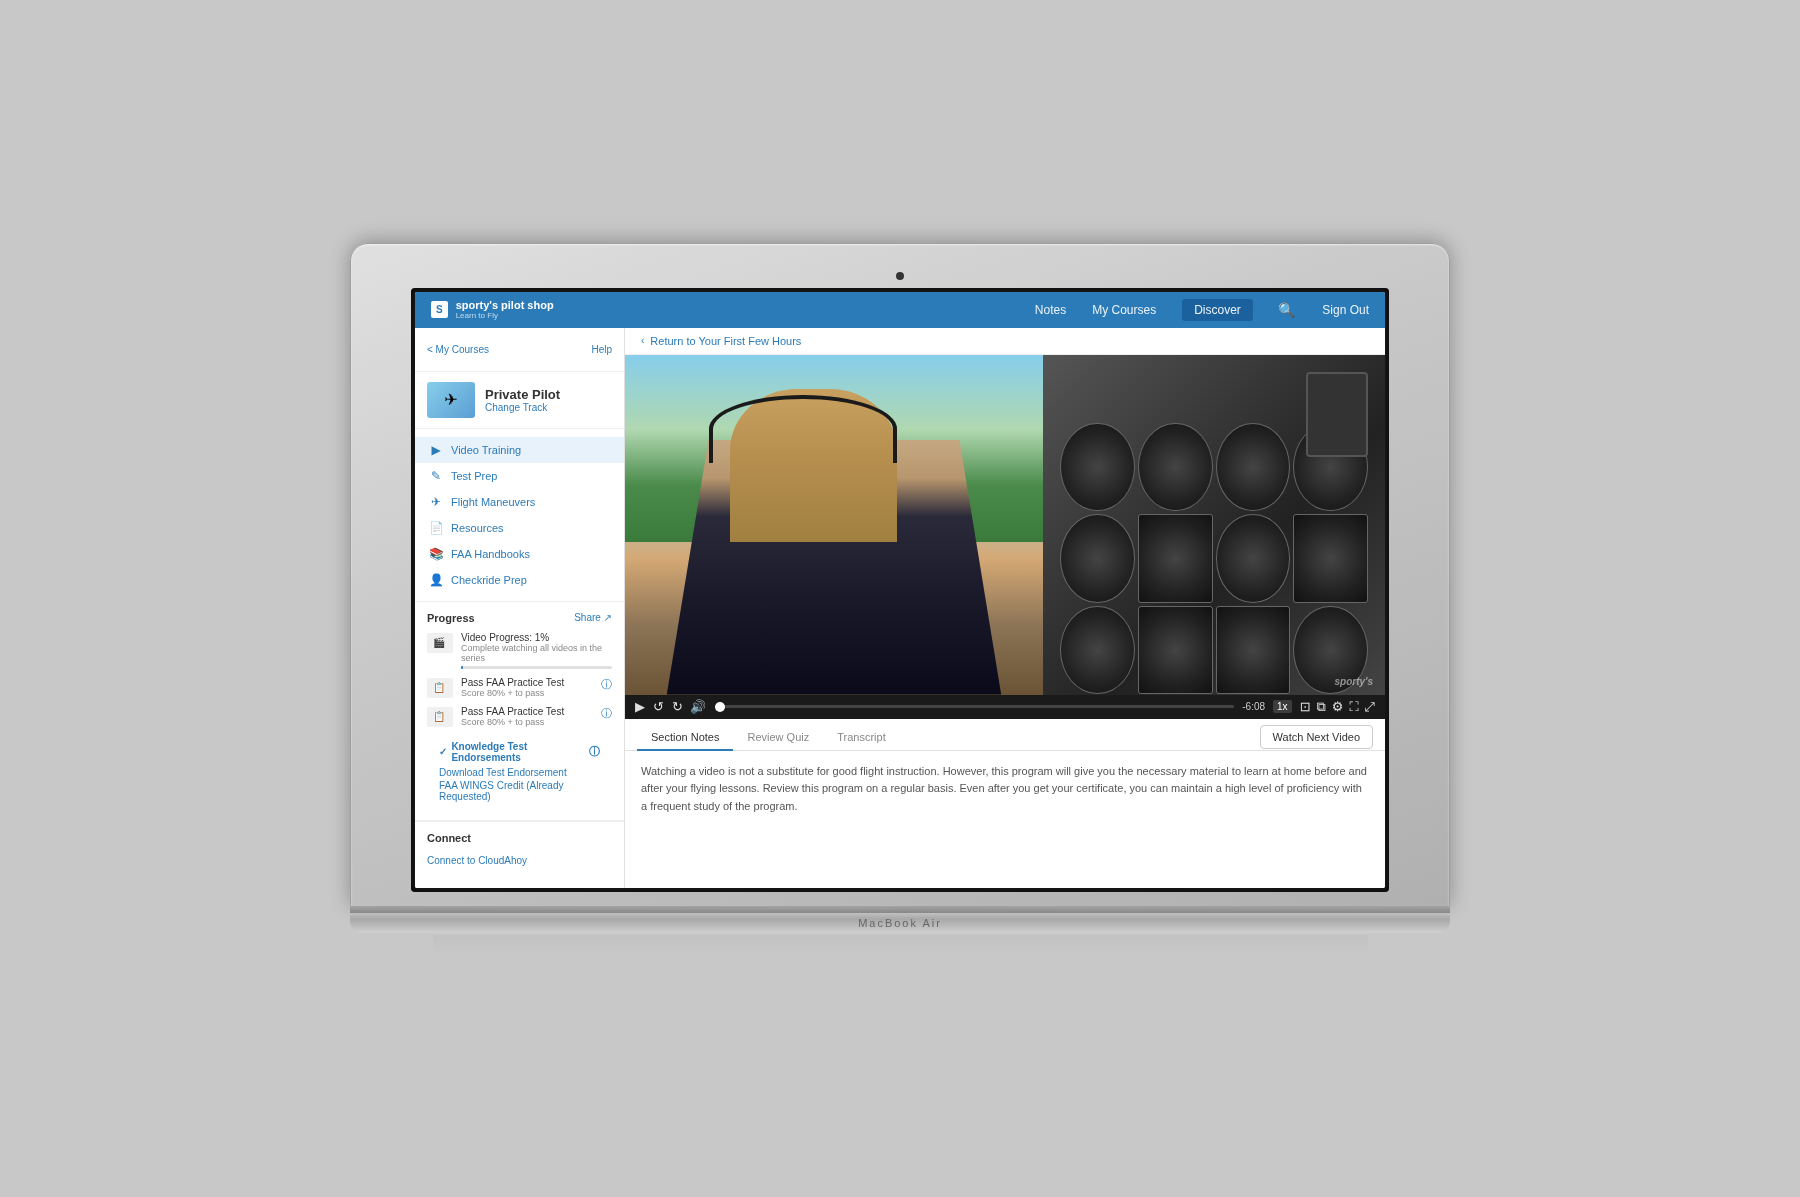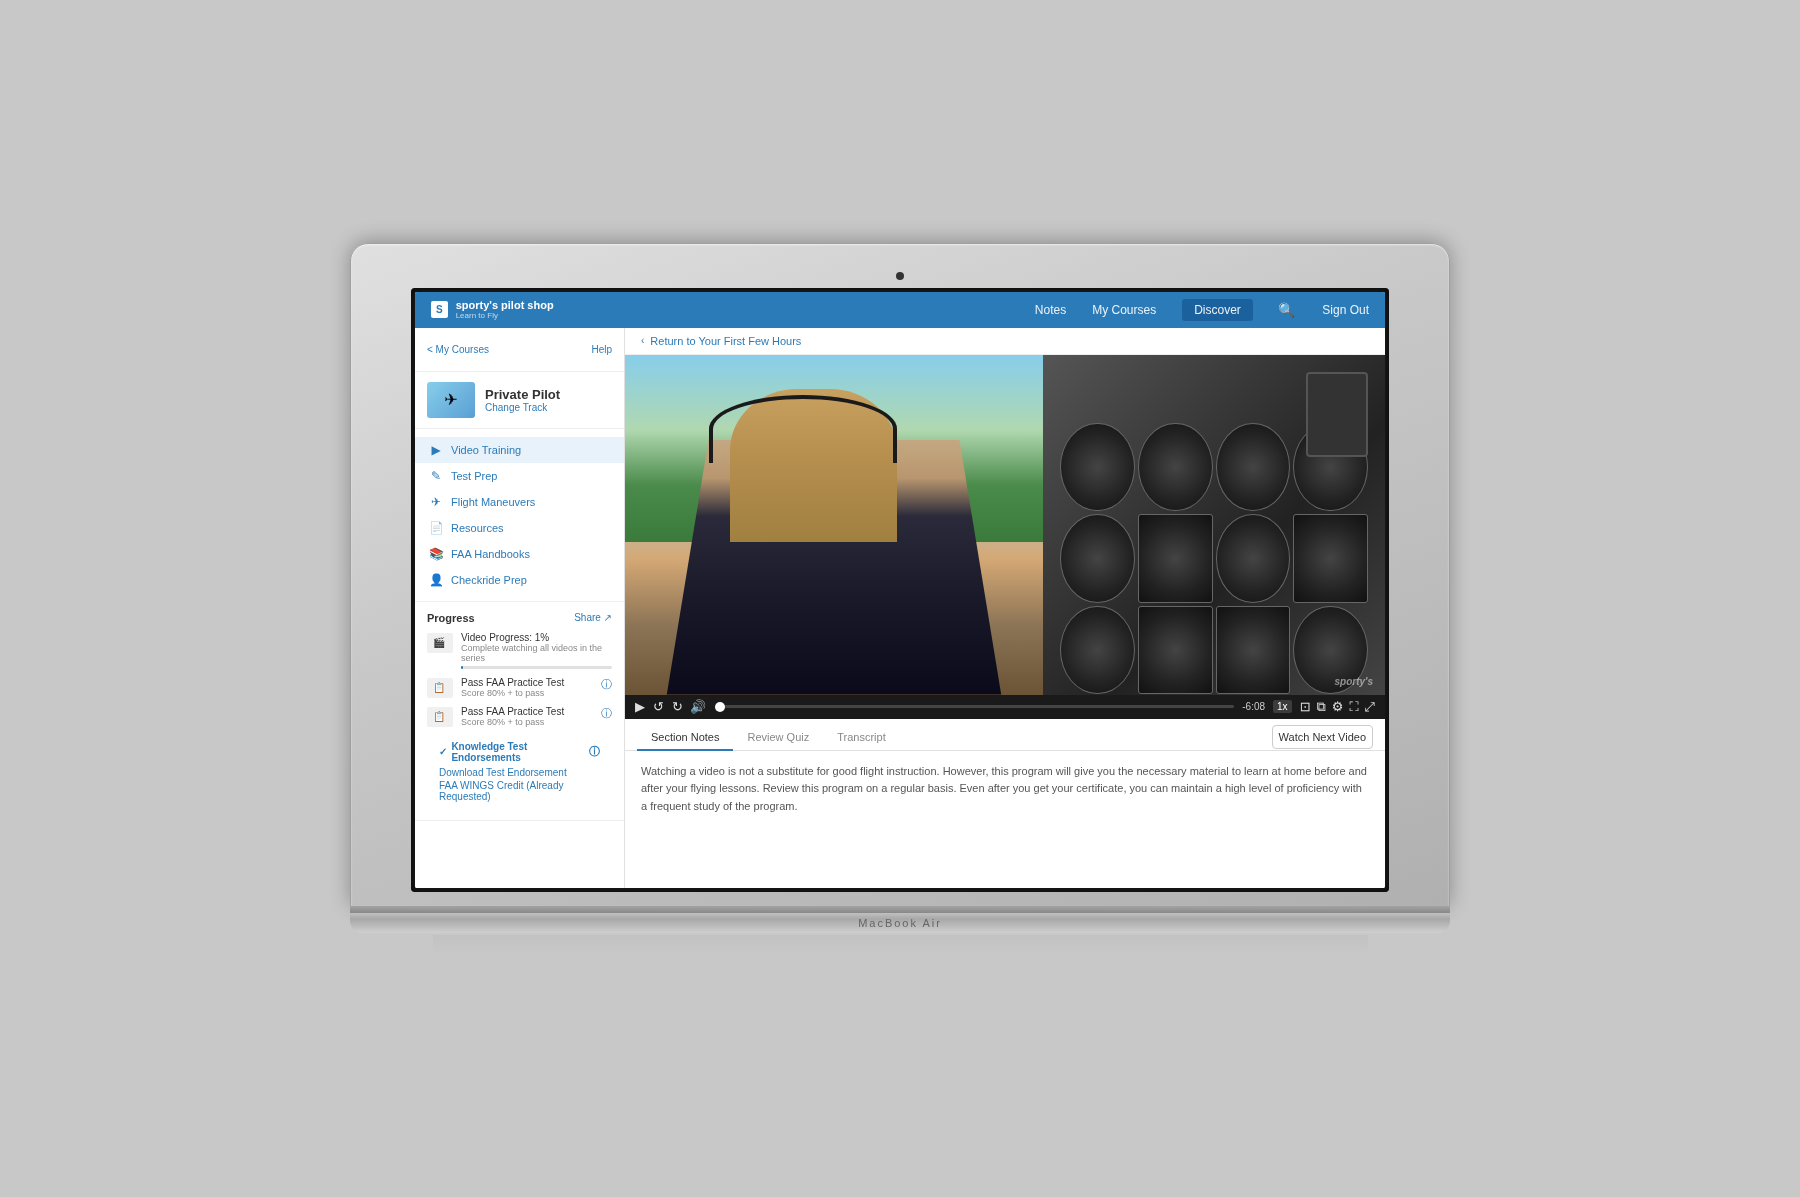--- a/index.html
+++ b/index.html
@@ -541,21 +541,21 @@
     .tab.active {
       color: #333;
       border-bottom-color: #2b7bb9;
       font-weight: 500;
     }
 
     .watch-next-btn {
       background: white;
       border: 1px solid #ccc;
       border-radius: 4px;
-      padding: 5px 6px;
+      padding: 5px 12px;
       font-size: 11px;
       color: #333;
       cursor: pointer;
       font-weight: 500;
     }
 
     
     .content-area {
       padding: 12px 16px;
     }
@@ -712,20 +712,24 @@
                 <div class="knowledge-title">
                   <span>✓</span>
                   <span>Knowledge Test Endorsements</span>
                   <span class="progress-info-icon">ⓘ</span>
                 </div>
                 <span class="knowledge-link">Download Test Endorsement</span>
                 <span class="knowledge-link">FAA WINGS Credit (Already Requested)</span>
               </div>
             </div>
 
+            <div class="connect-section">
+              <div class="connect-title">Connect</div>
+              <span class="connect-link">Connect to CloudAhoy</span>
+            </div>
           </div>
 
           <div class="main-content">
 
             <div class="breadcrumb-bar">
               <span class="breadcrumb-chevron">‹</span>
               <span class="breadcrumb-text">Return to Your First Few Hours</span>
             </div>
 
             <div class="video-container">

